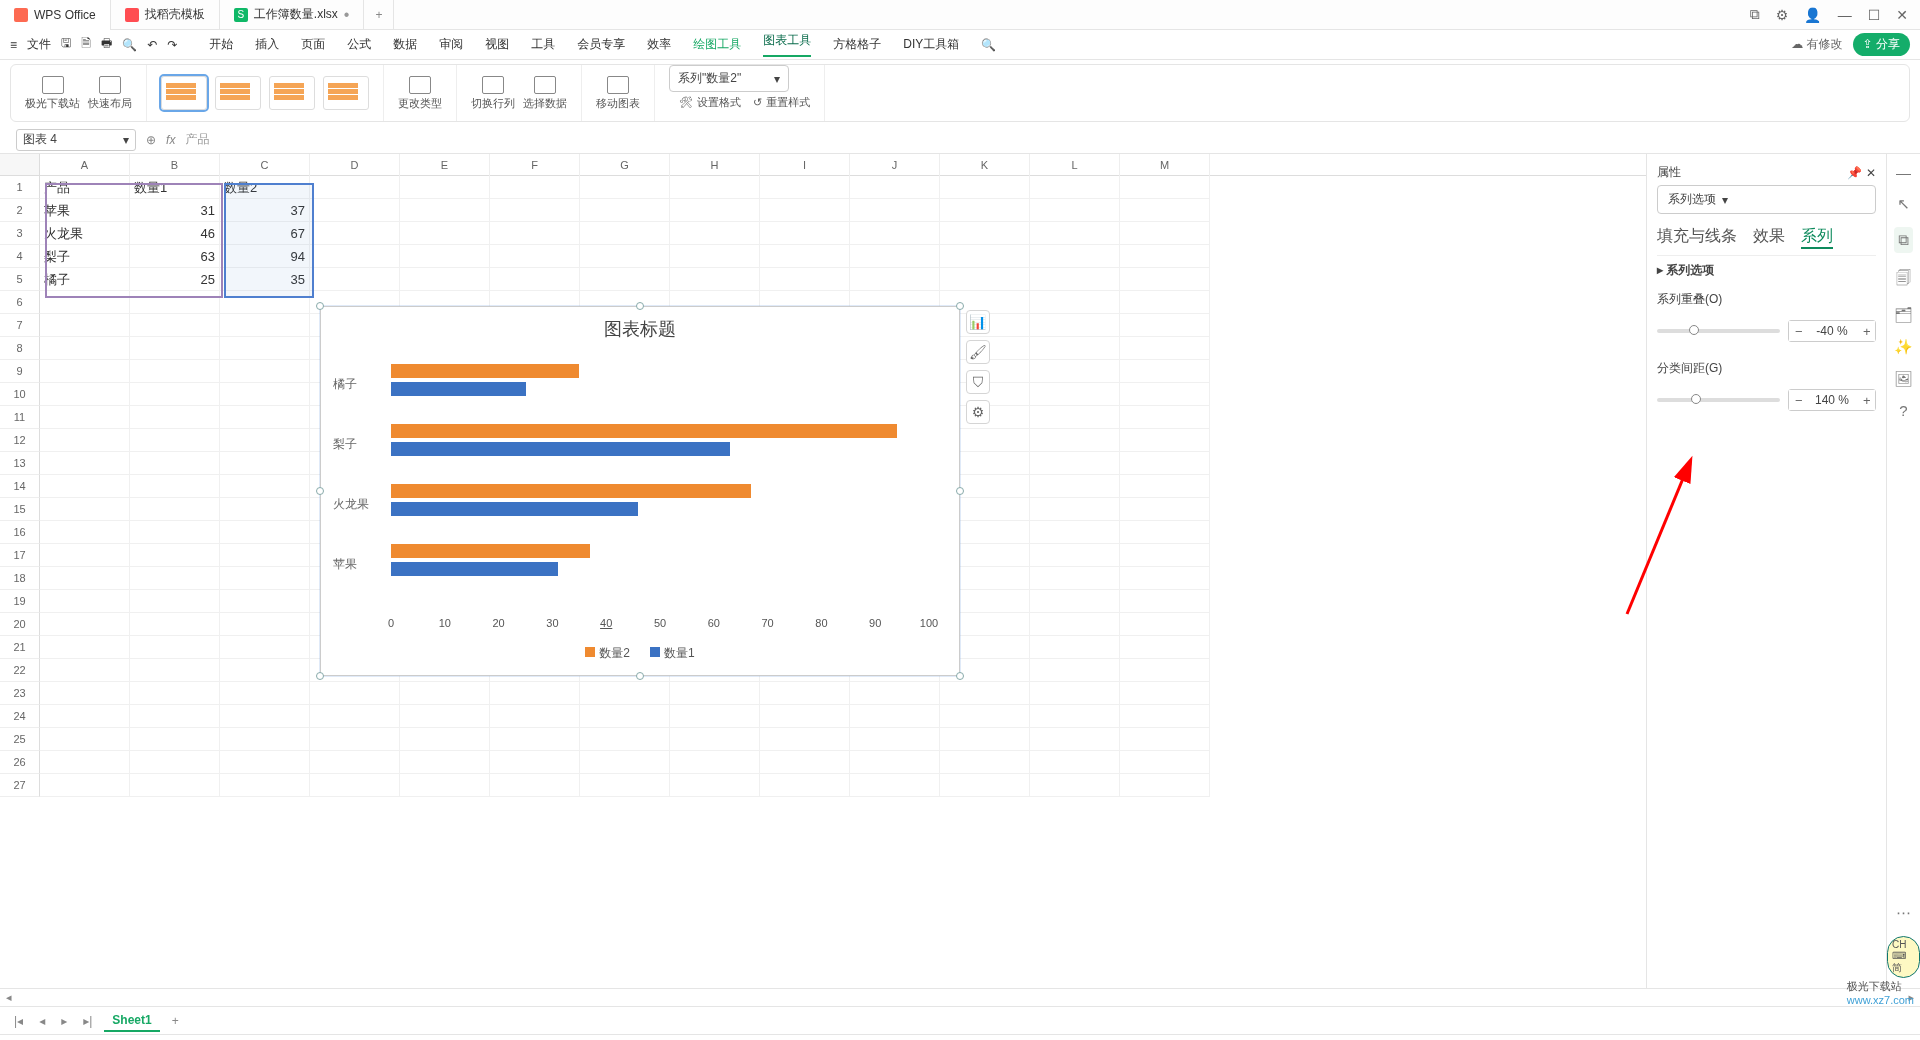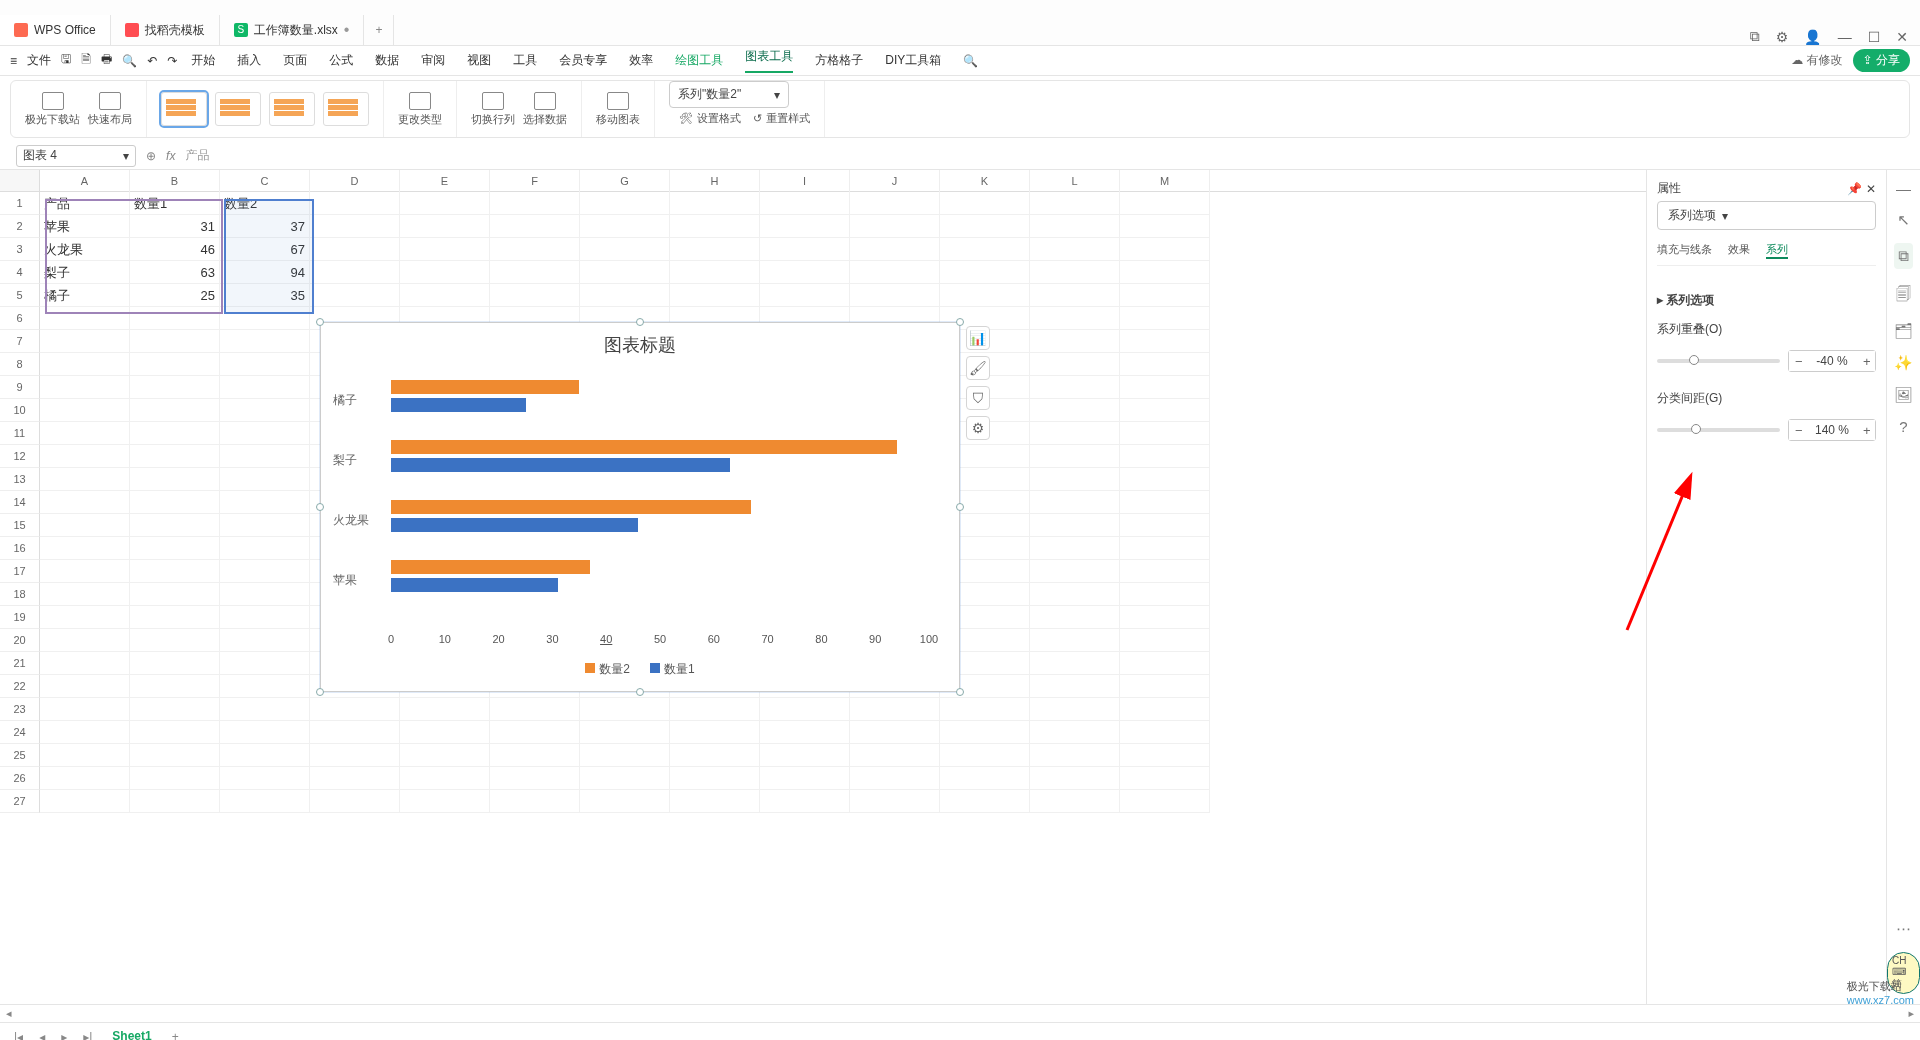--- a/index.html
+++ b/index.html
@@ -1,29 +1,29 @@
 <!DOCTYPE html>
 <html><head>
 <meta charset="utf-8">
 <style>
 html,body{margin:0;padding:0;font-family:"Microsoft YaHei","PingFang SC",Arial,sans-serif;font-size:12px;color:#333;background:#fff;overflow:hidden}
 *{box-sizing:border-box}
-.titlebar{height:46px;display:flex;align-items:flex-end;border-bottom:1px solid #e5e5e5;background:#fdfdfd}
+.titlebar{height:30px;display:flex;align-items:center;border-bottom:1px solid #e5e5e5;background:#fdfdfd}
 .ttab{display:flex;align-items:center;height:30px;padding:0 14px;border-right:1px solid #e5e5e5;font-size:12px;gap:6px}
 .ttab.first{background:#fff}
 .ttab.newt{width:30px;justify-content:center;color:#888}
 .ttab .dot{font-size:16px;color:#999}
 .tico{display:inline-block;width:14px;height:14px}
 .ico-wps{background:#fd6a52;border-radius:2px}
 .ico-dc{background:#ff4d52;border-radius:2px}
 .ico-s{background:#0fb867;border-radius:2px;color:#fff;font-size:10px;text-align:center;line-height:14px}
 .winctls{margin-left:auto;display:flex;align-items:center;gap:16px;padding:0 12px;color:#666;font-size:14px}
 .menubar{height:30px;display:flex;align-items:center;border-bottom:1px solid #e5e5e5;padding:0 10px;gap:14px;color:#333;font-size:12px}
 .menubar .mleft{display:flex;align-items:center;gap:10px}
-.menubar .mtabs{display:flex;align-items:center;gap:22px;}
+.menubar .mtabs{display:flex;align-items:center;gap:22px;margin-left:18px}
 .menubar .mtabs span{cursor:pointer}
 .menubar .mtabs span.green{color:#16a864}
 .menubar .mtabs span.active{color:#0b6c4c;border-bottom:2px solid #16a864;padding-bottom:6px}
 .menubar .right{margin-left:auto;display:flex;align-items:center;gap:10px}
 .pillbtn{background:#14ad6a;color:#fff;border-radius:20px;padding:3px 10px;font-size:12px}
 .txtsm{color:#666}
 .ribbon{height:58px;border:1px solid #e5e5e5;border-radius:6px;margin:4px 10px;display:flex;align-items:center}
 .rgroup{height:100%;display:flex;align-items:center;gap:8px;padding:0 14px;border-right:1px solid #eee}
 .rbtn{display:flex;flex-direction:column;align-items:center;gap:2px;font-size:11px;color:#555}
 .rico{width:22px;height:18px;border:1px solid #888;border-radius:2px}
@@ -63,21 +63,21 @@
 .sw{display:inline-block;width:10px;height:10px;margin-right:4px}
 .sw.o{background:#ef8a30}.sw.b{background:#3b72c3}
 .chopts{position:absolute;left:966px;top:156px;display:flex;flex-direction:column;gap:6px}
 .chopts .ob{width:24px;height:24px;border:1px solid #d5d5d5;border-radius:4px;background:#fff;display:flex;align-items:center;justify-content:center;color:#666;font-size:14px}
 .selbox1{position:absolute;left:45px;top:29px;width:178px;height:115px;border:2px solid #9e83b8;pointer-events:none}
 .selbox2{position:absolute;left:224px;top:29px;width:90px;height:115px;border:2px solid #4f7fcf;background:rgba(90,140,210,.08);pointer-events:none}
 .hscroll{height:18px;border-top:1px solid #e5e5e5;display:flex;align-items:center;color:#888;font-size:11px;padding:0 6px}
 .side{width:240px;border-left:1px solid #e5e5e5;padding:10px 10px;font-size:12px;color:#444;display:flex;flex-direction:column;position:relative}
 .side h4{margin:6px 0;font-size:12px;font-weight:600}
 .dropbtn{border:1px solid #ccc;border-radius:4px;padding:5px 10px;margin:4px 0 12px;display:inline-flex;align-items:center;gap:6px;font-size:12px}
-.ptabs{display:flex;gap:16px;font-size:11px;color:#555;border-bottom:1px solid #eee;padding-bottom:6px;margin-bottom:20px}
+.ptabs{display:flex;gap:16px;font-size:16px;color:#555;border-bottom:1px solid #eee;padding-bottom:6px;margin-bottom:0}
 .ptabs span.act{color:#0d8a5c;border-bottom:2px solid #0d8a5c;}
 .frow{display:flex;flex-direction:column;gap:6px;margin:6px 0}
 .radio{display:flex;align-items:center;gap:6px;padding:3px 0}
 .radio .rdot{width:12px;height:12px;border:1px solid #888;border-radius:50%;position:relative}
 .radio.on .rdot{border-color:#2b76d8}
 .radio.on .rdot::after{content:"";position:absolute;width:6px;height:6px;background:#2b76d8;border-radius:50%;left:2px;top:2px}
 .srow{display:flex;align-items:center;gap:8px;margin:6px 0}
 .slider{flex:1;height:4px;background:#ddd;border-radius:2px;position:relative}
 .sdot{width:10px;height:10px;border:1px solid #888;border-radius:50%;background:#fff;position:absolute;top:-4px}
 .spin{display:flex;align-items:center;border:1px solid #ccc;border-radius:3px;height:22px}

